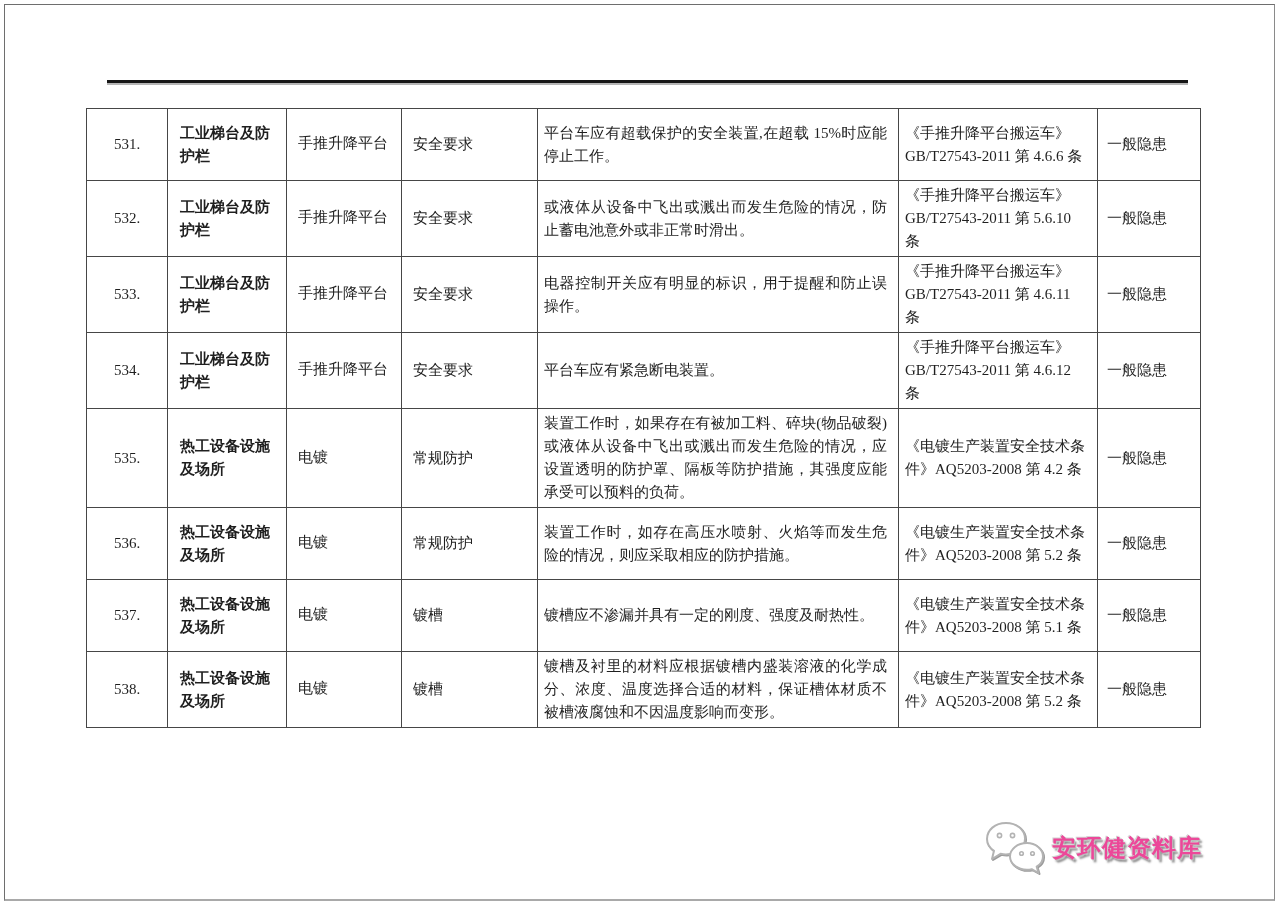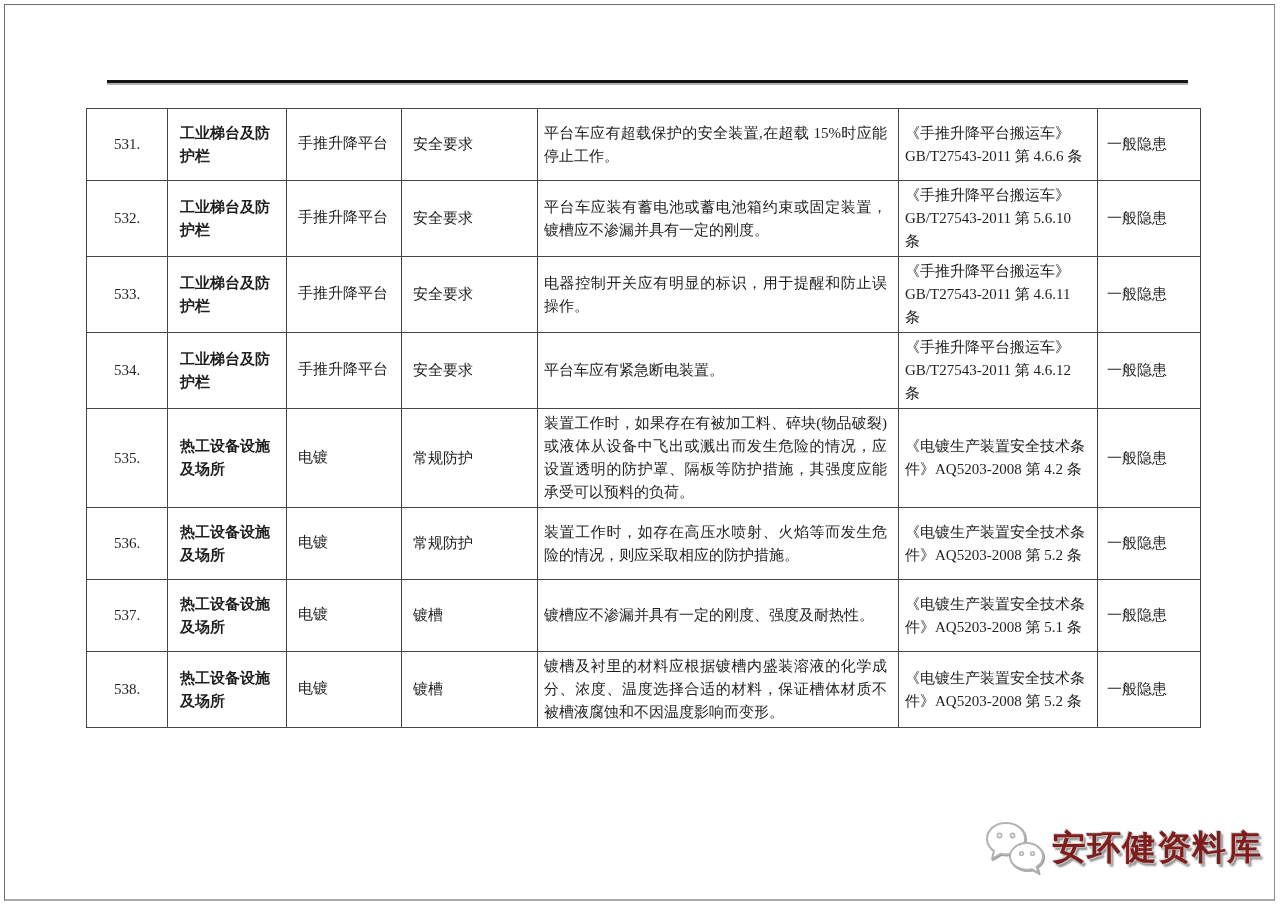--- a/index.html
+++ b/index.html
@@ -33,21 +33,21 @@
   td.c-item{padding:3px 6px 3px 11px;}
   td.c-desc{padding:3px 11px 3px 6px;text-align:justify;}
   td.c-ref{padding:3px 12px 3px 6px;}
   td.c-level{padding:3px 4px 3px 9px;}
   .watermark{
     position:absolute;left:983px;top:820px;display:flex;align-items:center;gap:7px;
   }
   .wm-icon{filter:drop-shadow(1.5px 1.5px 0.5px #9a9a9a);}
   .wm-text{
     font-family:Liberation Serif, serif;
-    font-weight:bold;font-size:34px;letter-spacing:1px;color:#7f1d1d;
+    font-weight:bold;font-size:24px;letter-spacing:1px;color:#ec4899;
     text-shadow:-1px -1px 0 #d4d4d4,1px 1px 0 #bdbdbd,2.5px 2.5px 2px var(--wm-shadow,#8e8e8e);
     white-space:nowrap;
   }
 </style>
 </head>
 <body>
 
 <div class="page-border"></div>
 <div class="top-rule"></div>
 
@@ -69,21 +69,21 @@
         <td class="c-item">安全要求</td>
         <td class="c-desc">平台车应有超载保护的安全装置,在超载 15%时应能停止工作。</td>
         <td class="c-ref">《手推升降平台搬运车》GB/T27543-2011 第 4.6.6 条</td>
         <td class="c-level">一般隐患</td>
       </tr>
       <tr>
         <td class="c-no">532.</td>
         <td class="c-cat">工业梯台及防护栏</td>
         <td class="c-sub">手推升降平台</td>
         <td class="c-item">安全要求</td>
-        <td class="c-desc">平台车应装有蓄电池或蓄电池箱约束或固定装置，镀槽应不渗漏并具有一定的刚度。</td>
+        <td class="c-desc">或液体从设备中飞出或溅出而发生危险的情况，防止蓄电池意外或非正常时滑出。</td>
         <td class="c-ref">《手推升降平台搬运车》GB/T27543-2011 第 5.6.10 条</td>
         <td class="c-level">一般隐患</td>
       </tr>
       <tr>
         <td class="c-no">533.</td>
         <td class="c-cat">工业梯台及防护栏</td>
         <td class="c-sub">手推升降平台</td>
         <td class="c-item">安全要求</td>
         <td class="c-desc">电器控制开关应有明显的标识，用于提醒和防止误操作。</td>
         <td class="c-ref">《手推升降平台搬运车》GB/T27543-2011 第 4.6.11 条</td>

